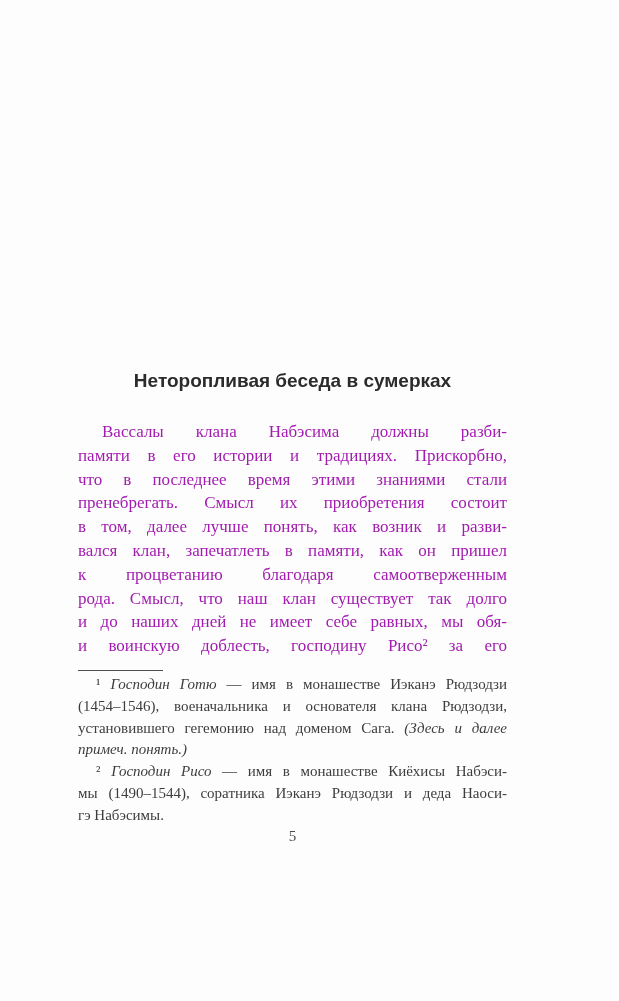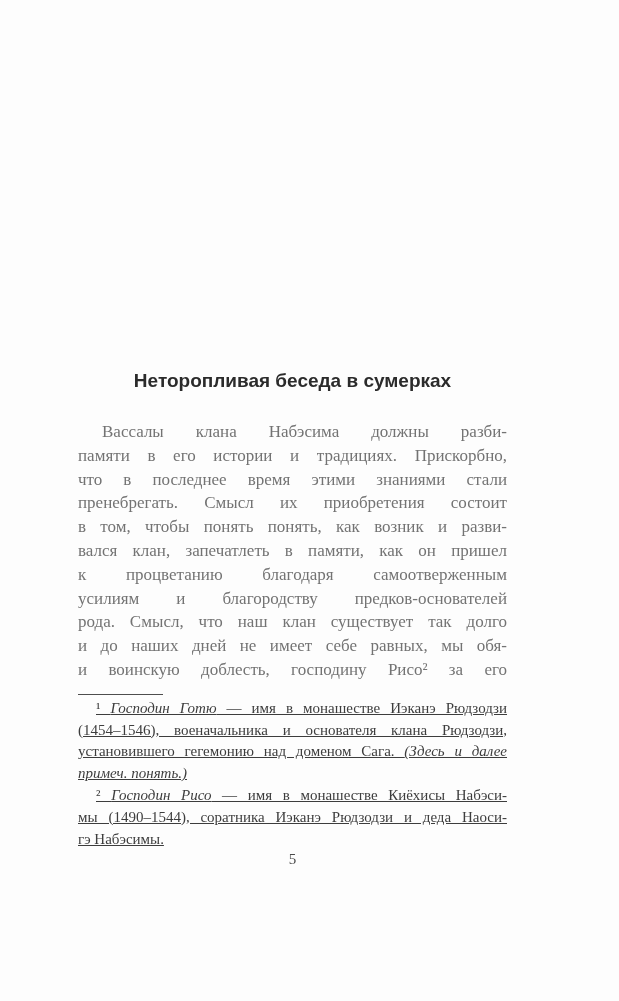--- a/index.html
+++ b/index.html
@@ -24,36 +24,35 @@
     font-weight: 700;
     font-size: 19px;
     line-height: 26px;
     text-align: center;
     color: #2b2b2b;
   }
   .body-text {
     margin-top: 26px;
     font-size: 17px;
     line-height: 23.8px;
-    color: #737373;
+    color: #a21caf;
   }
   .body-line { text-align: justify; text-align-last: justify; }
   .body-line.first { padding-left: 24px; }
   .fn-rule {
     margin-top: 12px;
     width: 85px;
     height: 0;
     border-top: 1px solid #4e4e4e;
   }
   .footnotes {
     margin-top: 3px;
     font-size: 15px;
     line-height: 21.8px;
     color: #3d3d3d;
-    text-decoration: underline;
   }
   .fn-line { text-align: justify; text-align-last: justify; }
   .fn-line.first { padding-left: 18px; }
   .fn-line.last { text-align-last: left; }
   .it { font-style: italic; }
   .page-number {
     margin-top: 0;
     text-align: center;
     font-size: 15px;
     line-height: 18px;
@@ -65,24 +64,23 @@
 
 <div class="page">
   <div class="content">
     <h1 class="title">Неторопливая беседа в сумерках</h1>
 
     <div class="body-text" id="body-lines">
         <div class="body-line first">Вассалы клана Набэсима должны разби-</div>
         <div class="body-line">памяти в его истории и традициях. Прискорбно,</div>
         <div class="body-line">что в последнее время этими знаниями стали</div>
         <div class="body-line">пренебрегать. Смысл их приобретения состоит</div>
-        <div class="body-line">в том, чтобы понять понять, как возник и разви-</div>
+        <div class="body-line">в том, далее лучше понять, как возник и разви-</div>
         <div class="body-line">вался клан, запечатлеть в памяти, как он пришел</div>
         <div class="body-line">к процветанию благодаря самоотверженным</div>
-        <div class="body-line">усилиям и благородству предков-основателей</div>
         <div class="body-line">рода. Смысл, что наш клан существует так долго</div>
         <div class="body-line">и до наших дней не имеет себе равных, мы обя-</div>
         <div class="body-line">и воинскую доблесть, господину Рисо² за его</div>
       </div>
 
     <div class="fn-rule"></div>
 
     <div class="footnotes" id="footnotes">
         <div>
           <div class="fn-line first"><span>¹ </span><span class="it">Господин Готю</span><span> — имя в монашестве Иэканэ Рюдзодзи</span></div>

